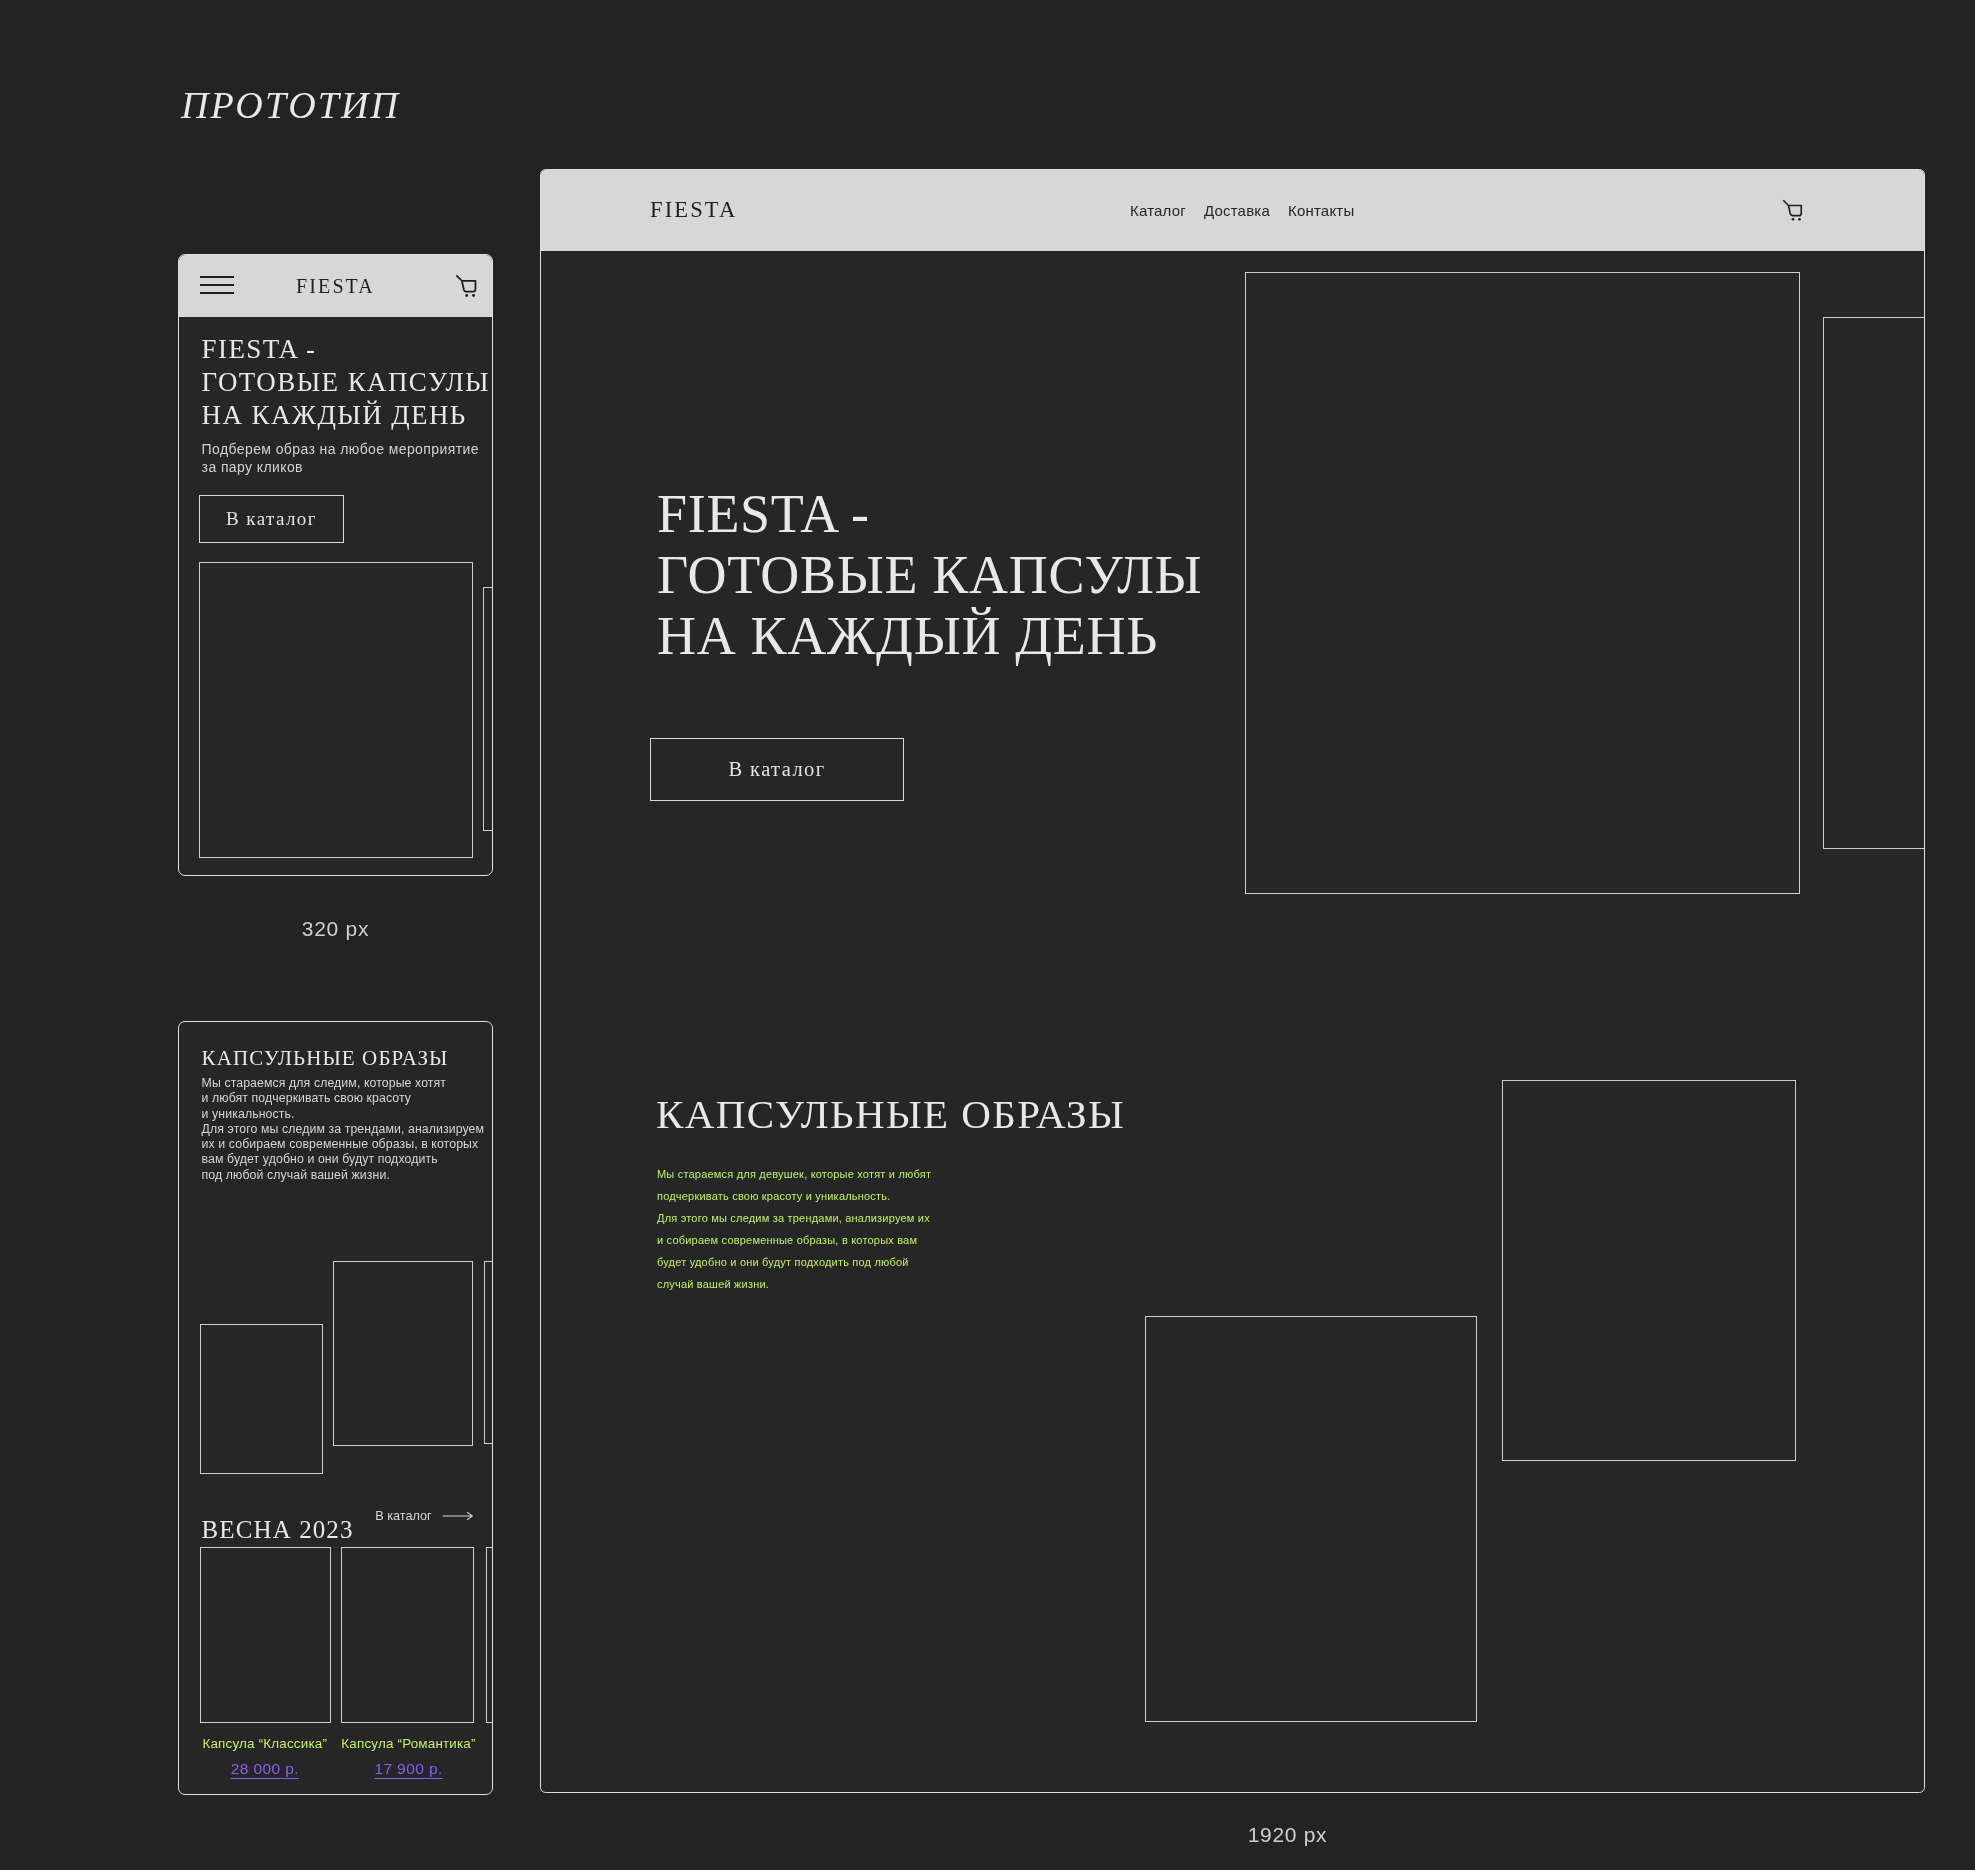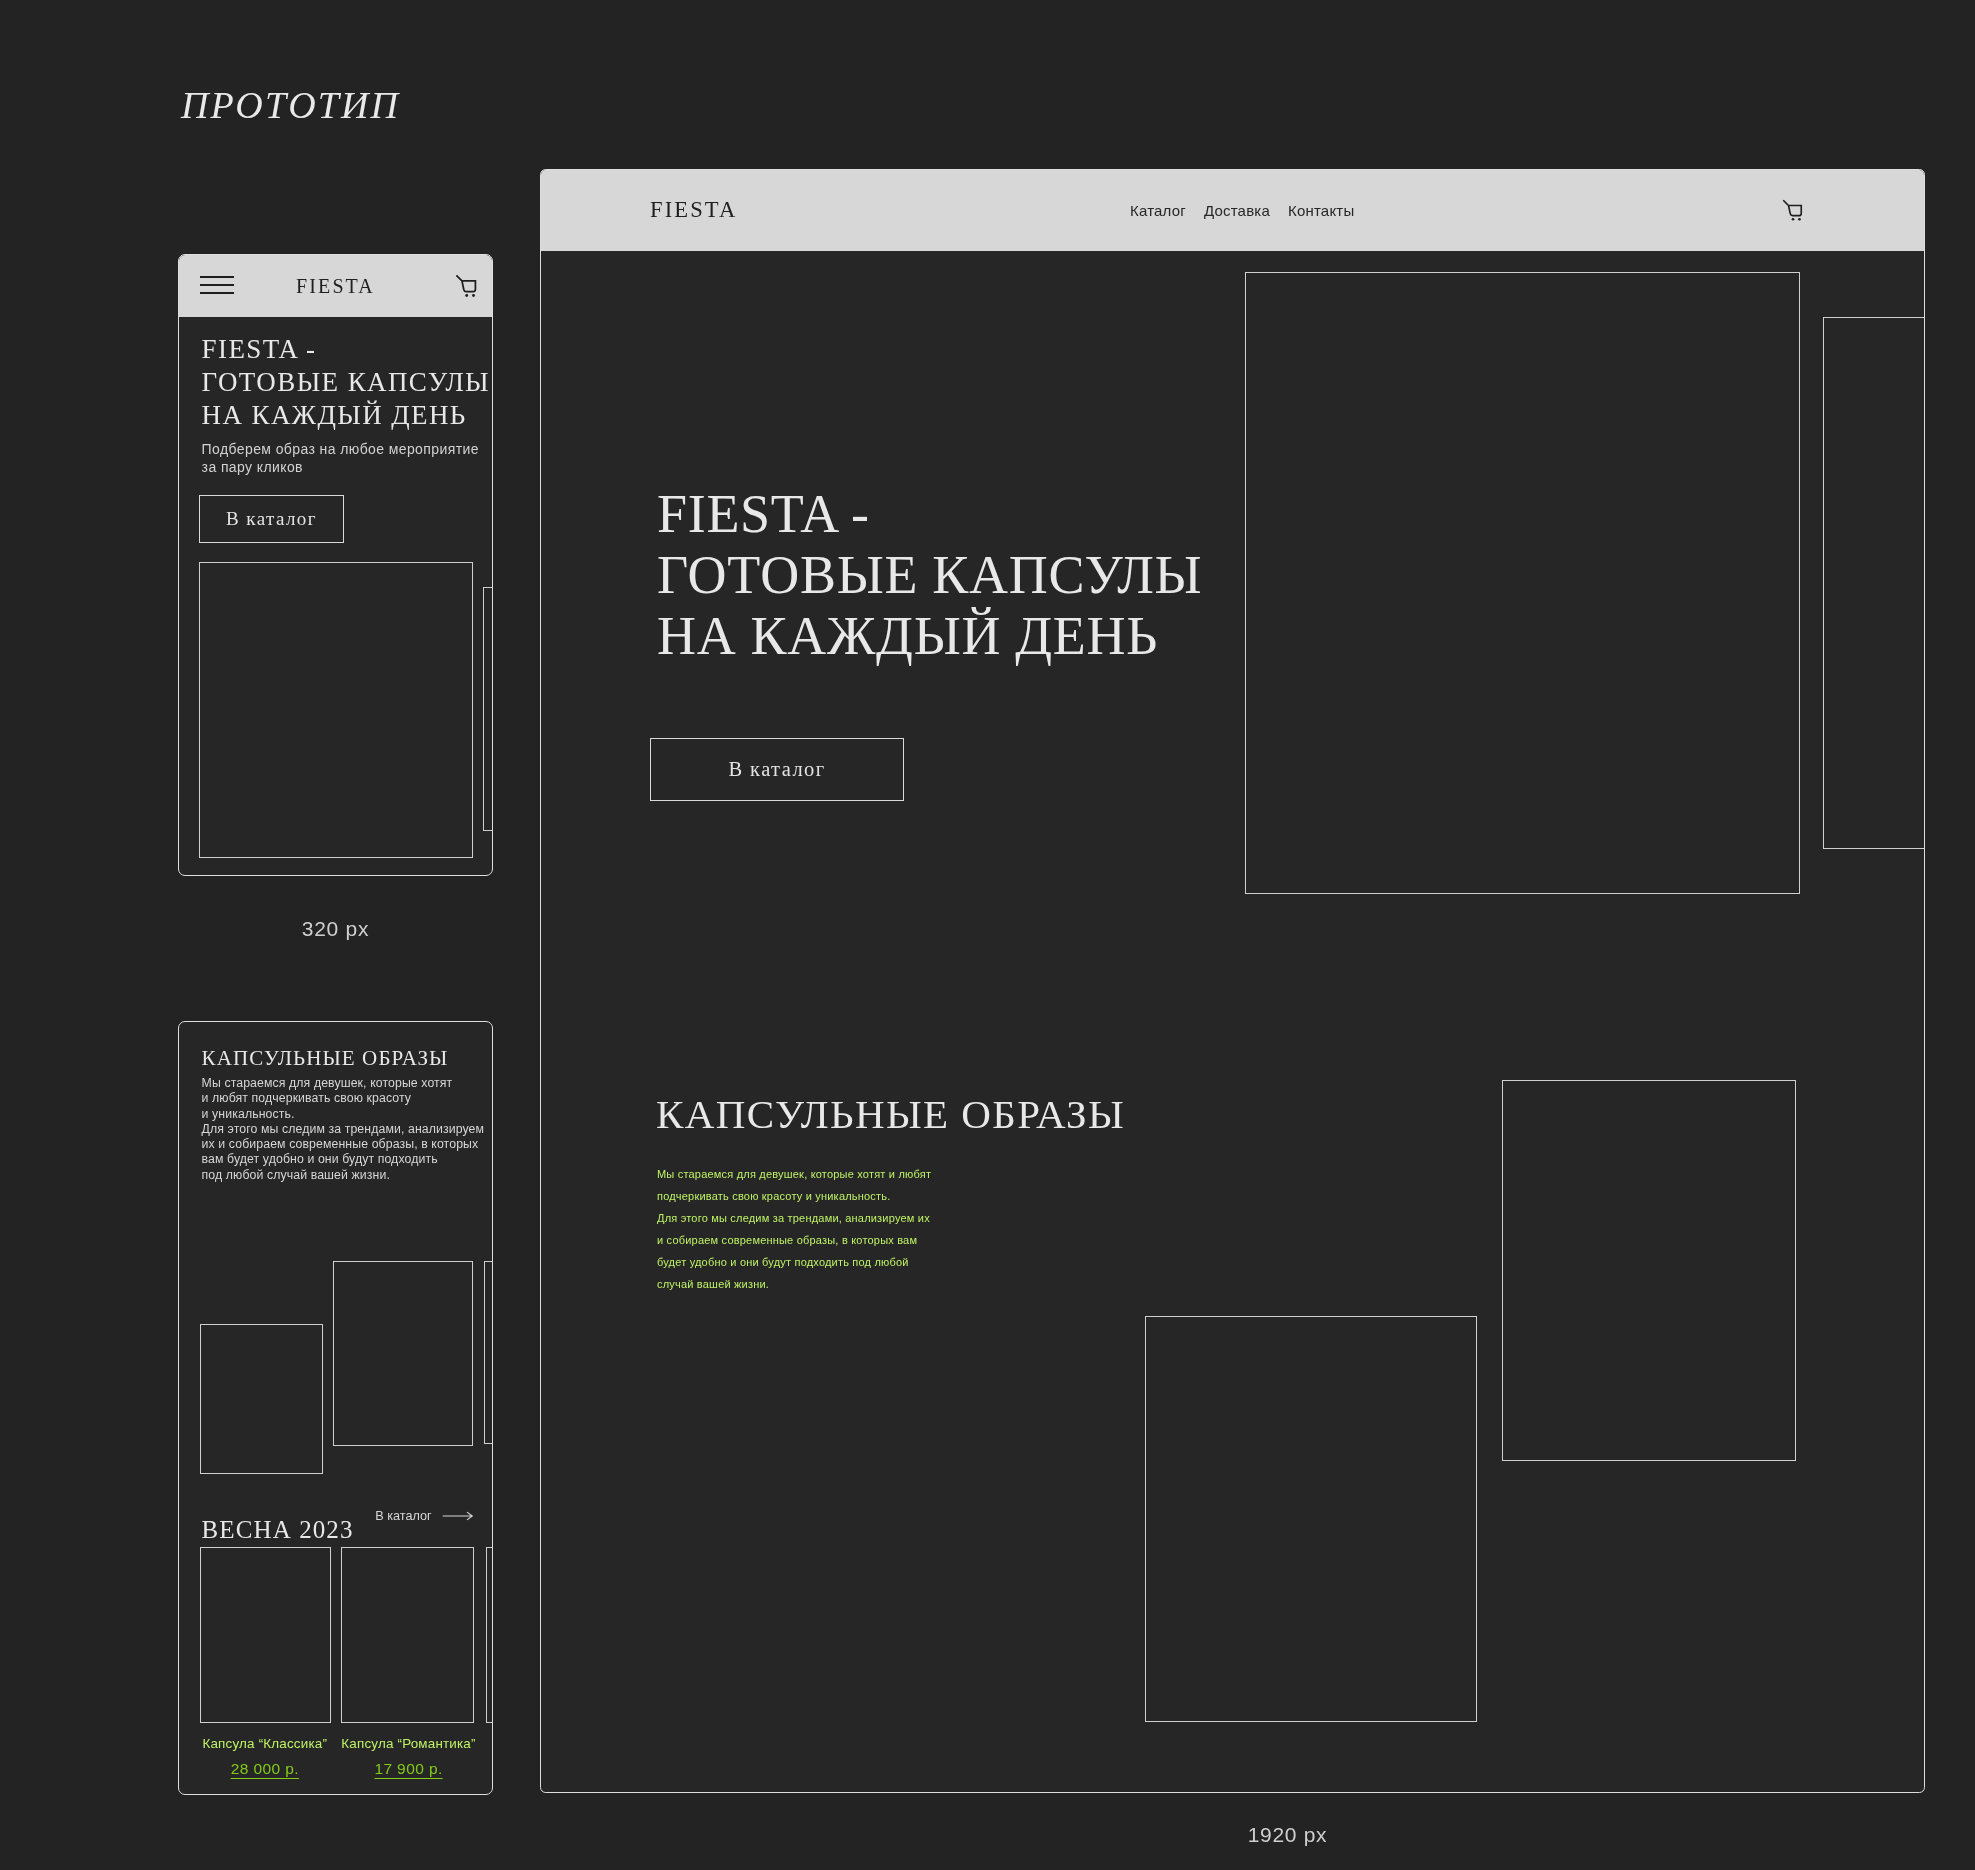--- a/index.html
+++ b/index.html
@@ -33,21 +33,21 @@
   .size-label{font-size:21px;letter-spacing:0.7px;color:#cfcfcf;}
 
   .logo{font-family:"Liberation Serif",serif;letter-spacing:2.1px;color:#1f1f1f;}
   .nav{display:flex;gap:18px;font-size:15px;color:#272727;letter-spacing:0.2px;}
   .nav span{cursor:pointer;}
 
   .burger{display:flex;flex-direction:column;justify-content:space-between;cursor:pointer;}
   .burger i{display:block;height:2.1px;background:#1e1e1e;}
 
   .card-name{font-size:13.4px;letter-spacing:0.2px;color:#bef264;text-align:center;}
-  .card-price{font-size:15.5px;letter-spacing:0.4px;color:#84cc16;text-align:center;
+  .card-price{font-size:15.5px;letter-spacing:0.4px;color:#8b5cf6;text-align:center;
     text-decoration:underline;text-underline-offset:4.2px;text-decoration-thickness:1.1px;}
   .season-link{display:flex;align-items:center;gap:10px;font-size:12.7px;color:#d6d6d6;cursor:pointer;}
 </style>
 </head>
 <body>
 
 <div class="canvas">
 
   <div class="abs proto-title" style="left:181px;top:83px;">ПРОТОТИП</div>
 
@@ -84,21 +84,21 @@
     <div class="ph" style="left:304px;top:332px;width:31px;height:244px;"></div>
   </div>
 
   <div class="abs size-label" style="left:178px;top:917px;width:315px;text-align:center;">320 px</div>
 
   <div class="frame" style="left:178px;top:1021px;width:315px;height:774px;">
 
     <div class="abs m-h2" style="left:22.6px;top:24px;">КАПСУЛЬНЫЕ ОБРАЗЫ</div>
 
     <div class="abs m-body" style="left:22.6px;top:54px;">
-      <div>Мы стараемся для девушек, которые хотят</div>
+      <div>Мы стараемся для следим, которые хотят</div>
       <div>и любят подчеркивать свою красоту</div>
       <div>и уникальность.</div>
       <div>Для этого мы следим за трендами, анализируем</div>
       <div>их и собираем современные образы, в которых</div>
       <div>вам будет удобно и они будут подходить</div>
       <div>под любой случай вашей жизни.</div>
     </div>
 
 
     <div class="ph" style="left:154px;top:239px;width:140px;height:185px;"></div>

